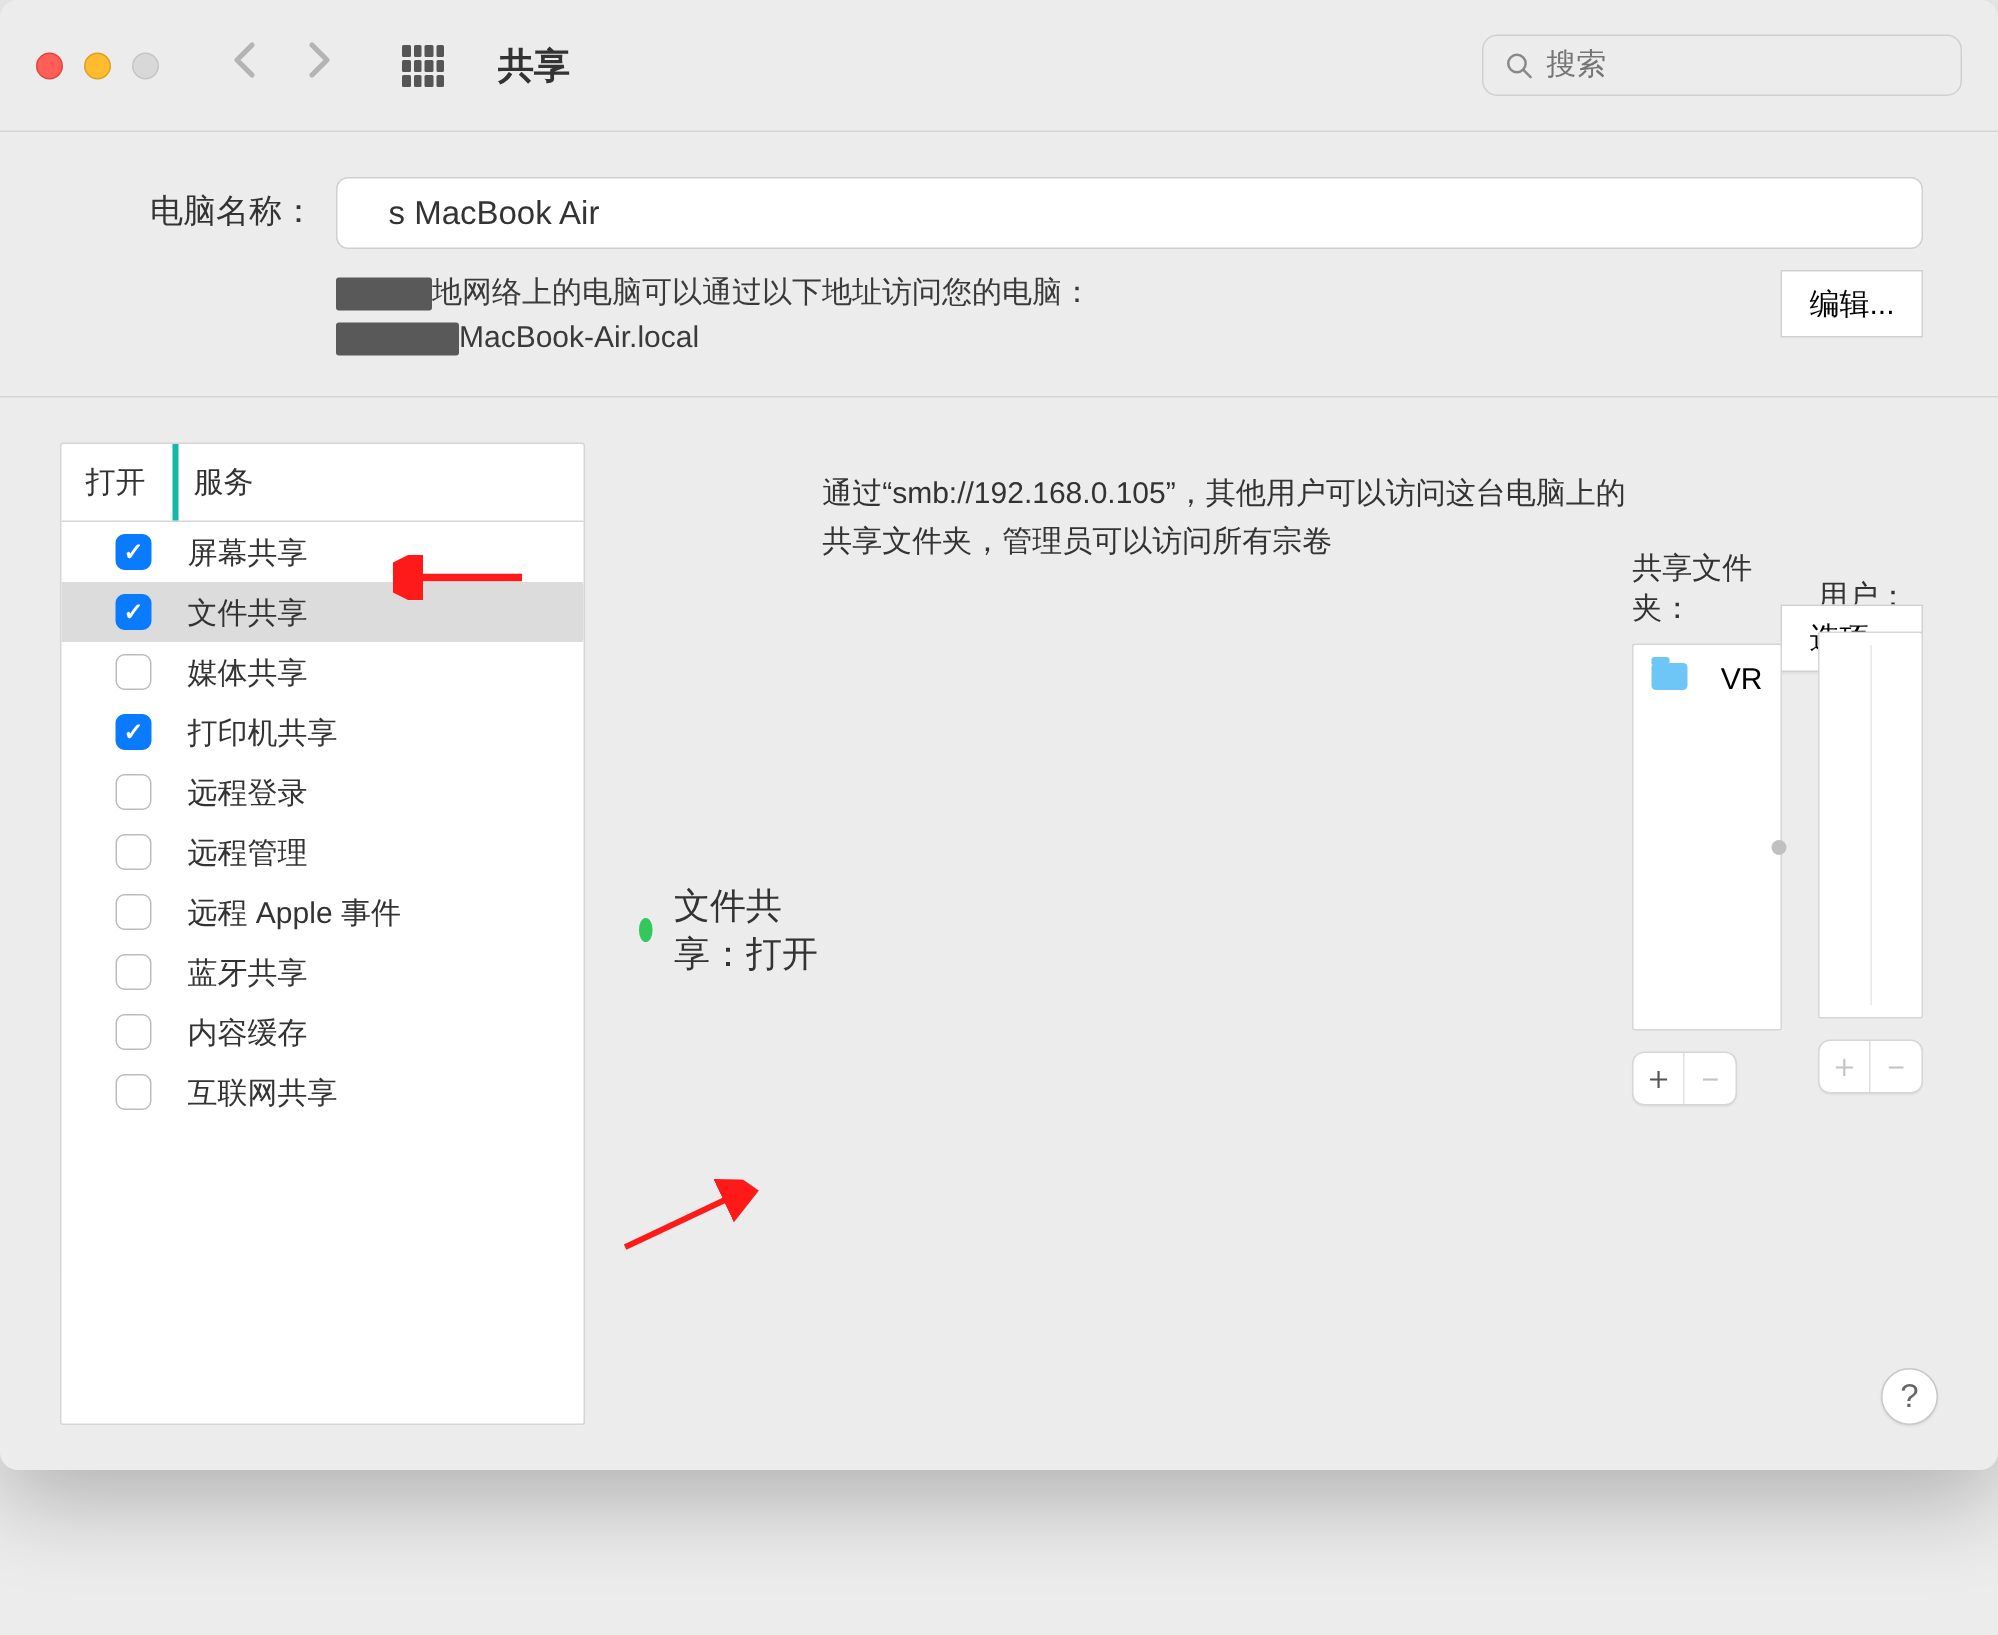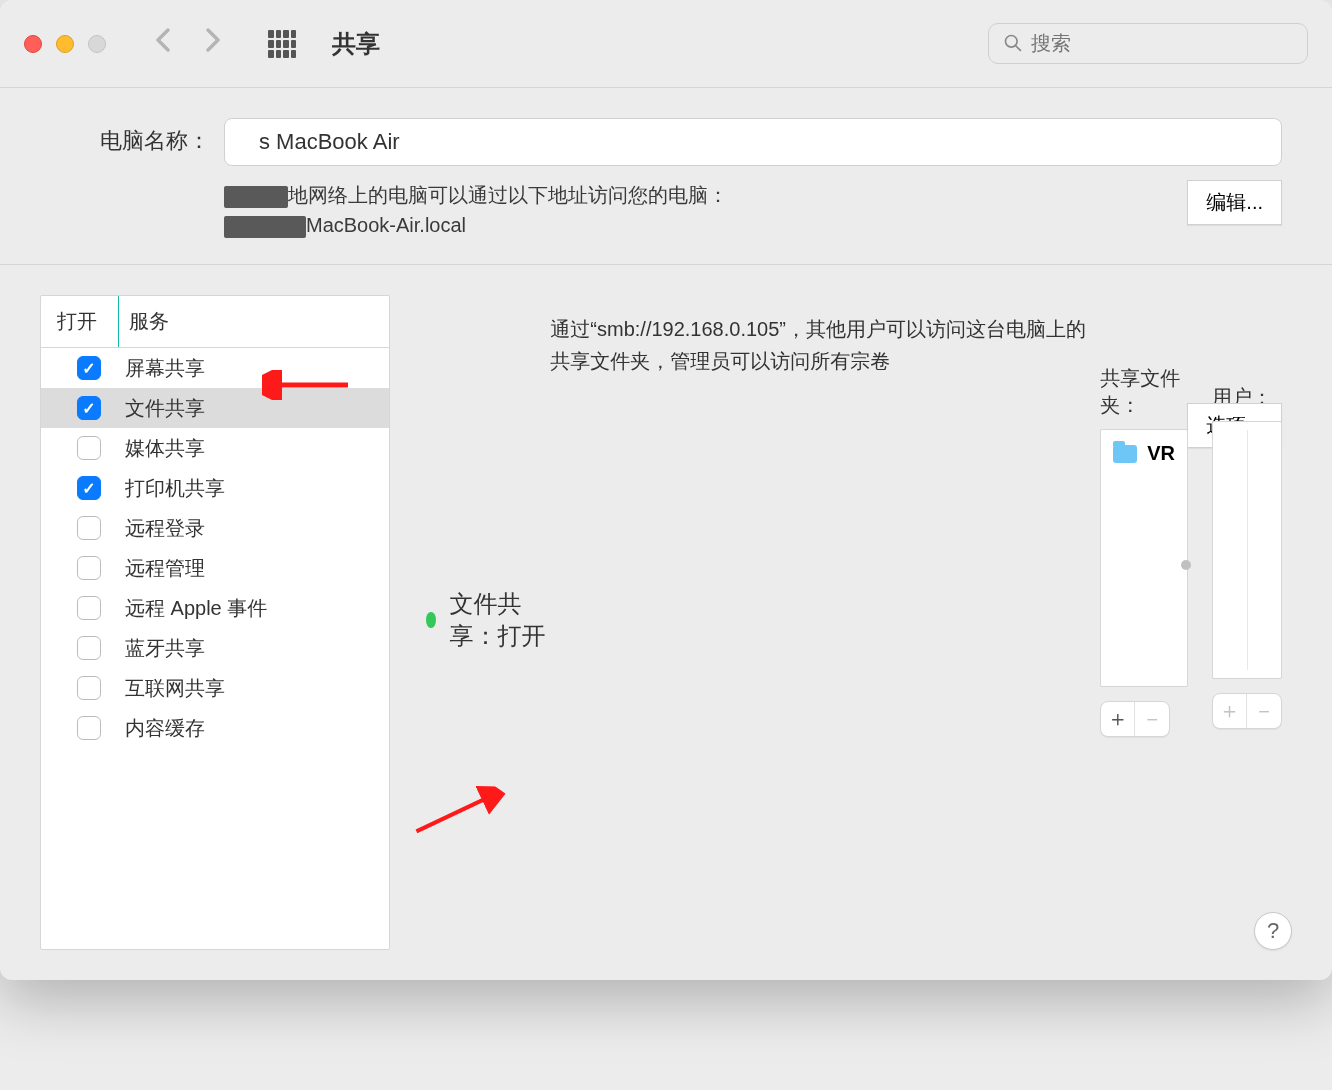--- a/index.html
+++ b/index.html
@@ -59,21 +59,21 @@
     .grid-icon span { background: #555; border-radius: 1px; }
     .title-text {
       margin-left: 18px;
       font-size: 24px;
       font-weight: 700;
       color: #333;
     }
     .search {
       margin-left: auto;
       display: flex;
-      align-items: flex-start;
+      align-items: flex-end;
       background: #ececec;
       border: 1px solid #d0d0d0;
       border-radius: 10px;
       padding: 8px 14px;
       width: 320px;
       color: #999;
     }
     .search svg { margin-right: 8px; color: #888; }
     .search input {
       border: none;
@@ -159,21 +159,21 @@
     }
     .services-header {
       display: flex;
       border-bottom: 1px solid #d6d6d6;
       font-size: 20px;
       color: #333;
     }
     .sh-col1 {
       width: 78px;
       padding: 12px 10px;
-      border-right: 1px solid #14b8a6;
+      border-right: 4px solid #14b8a6;
       text-align: left;
       padding-left: 16px;
     }
     .sh-col2 {
       padding: 12px 10px;
     }
     .service-row {
       display: flex;
       align-items: center;
       height: 40px;
@@ -250,24 +250,22 @@
       background: #fff;
       border: 1px solid #d6d6d6;
       border-radius: 2px;
       height: 258px;
       padding: 8px 10px;
       font-size: 20px;
       position: relative;
     }
     .folder-item {
       display: flex;
-      align-items: center;
-      gap: 10px;
+      gap: 22px;
       padding: 4px 2px;
-      font-weight: bold;
     }
     .folder-icon {
       width: 24px; height: 18px;
       background: #6ec6f6;
       border-radius: 3px;
       position: relative;
     }
     .folder-icon::before {
       content:"";
       position:absolute;
@@ -455,27 +453,27 @@
           <div class="service-row">
             <div class="chk-cell">
               <div class="chk"></div>
             </div>
             <div style="padding-left: 6px;">蓝牙共享</div>
           </div>
           <div class="service-row">
             <div class="chk-cell">
               <div class="chk"></div>
             </div>
+            <div style="padding-left: 6px;">内容缓存</div>
+          </div>
+          <div class="service-row">
+            <div class="chk-cell">
+              <div class="chk"></div>
+            </div>
             <div style="padding-left: 6px;">互联网共享</div>
-          </div>
-          <div class="service-row">
-            <div class="chk-cell">
-              <div class="chk"></div>
-            </div>
-            <div style="padding-left: 6px;">内容缓存</div>
           </div>
         </div>
     </div>
 
     <div class="detail-panel">
       <div class="status-line">
         <div class="status-dot"></div>
         <span>文件共享：打开</span>
       </div>
       <div class="desc2">通过“smb://192.168.0.105”，其他用户可以访问这台电脑上的共享文件夹，管理员可以访问所有宗卷</div>

